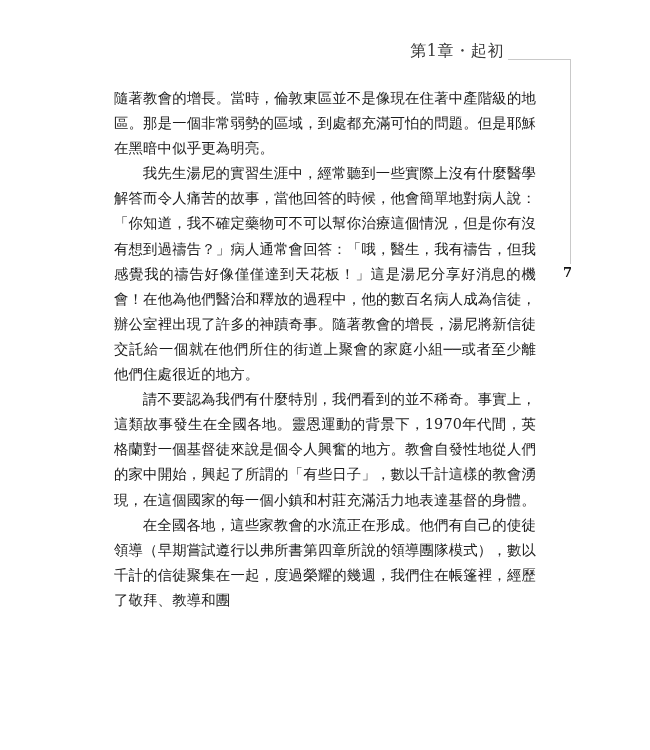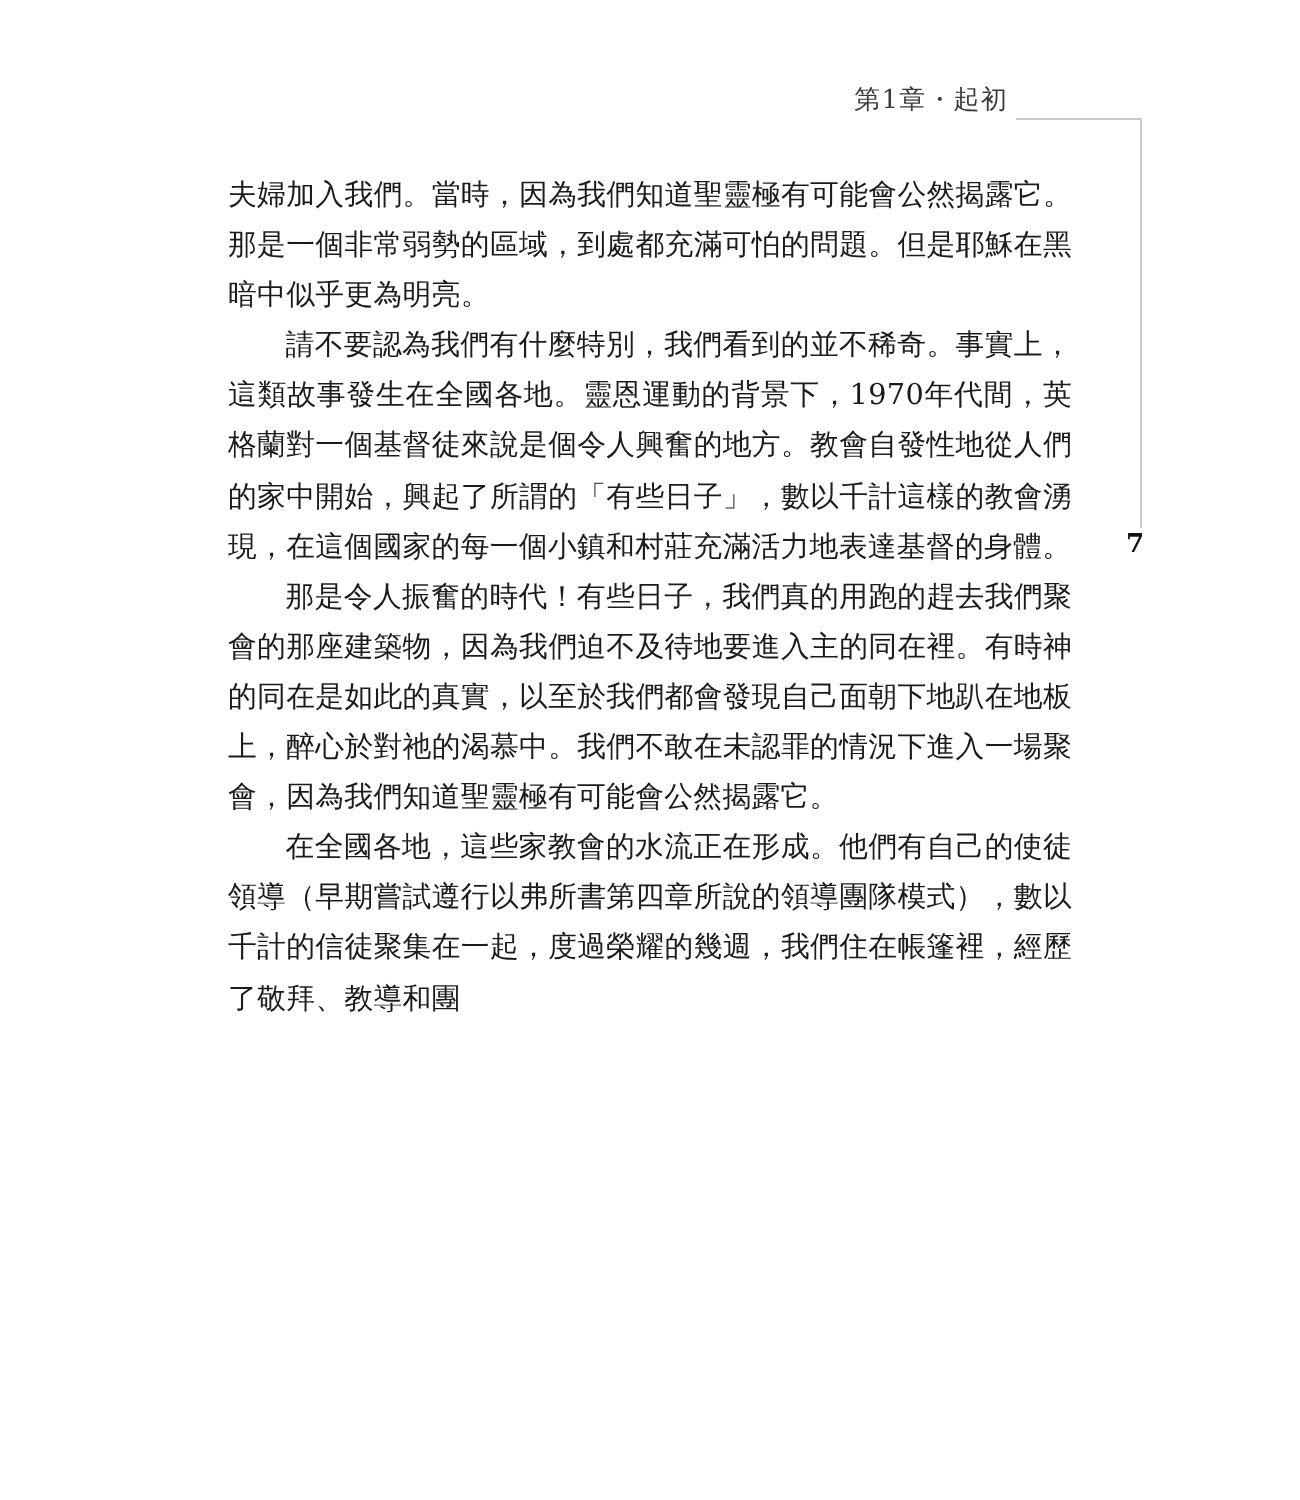--- a/index.html
+++ b/index.html
@@ -29,21 +29,21 @@
     position: absolute;
     top: 41px;
     left: 0;
     width: 650px;
     height: 22px;
   }
   .header-title {
     position: absolute;
     right: 146px;
     top: 0;
-    font-size: 13px;
+    font-size: 16px;
     letter-spacing: 0.6px;
     color: #3a3a3a;
     white-space: nowrap;
     font-family: "DejaVu Serif", "Liberation Serif", serif;
   }
 
   
   .rule-h {
     position: absolute;
     top: 59px;
@@ -101,19 +101,19 @@
   <div class="header">
     <div class="header-title">第1章・起初</div>
   </div>
 
   <div class="rule-h"></div>
   <div class="rule-v"></div>
 
   <div class="folio">7</div>
 
   <div class="textblock">
-    <p class="para">夫婦加入我們。當時，因為我們知道聖靈極有可能會公然揭露它。那是一個非常弱勢的區域，到處都充滿可怕的問題。但是耶穌在黑暗中似乎更為明亮。</p>
+    <p class="para">隨著教會的增長。當時，倫敦東區並不是像現在住著中產階級的地區。那是一個非常弱勢的區域，到處都充滿可怕的問題。但是耶穌在黑暗中似乎更為明亮。</p>
+    <p class="para indent">我先生湯尼的實習生涯中，經常聽到一些實際上沒有什麼醫學解答而令人痛苦的故事，當他回答的時候，他會簡單地對病人說：「你知道，我不確定藥物可不可以幫你治療這個情況，但是你有沒有想到過禱告？」病人通常會回答：「哦，醫生，我有禱告，但我感覺我的禱告好像僅僅達到天花板！」這是湯尼分享好消息的機會！在他為他們醫治和釋放的過程中，他的數百名病人成為信徒，辦公室裡出現了許多的神蹟奇事。隨著教會的增長，湯尼將新信徒交託給一個就在他們所住的街道上聚會的家庭小組──或者至少離他們住處很近的地方。</p>
     <p class="para indent">請不要認為我們有什麼特別，我們看到的並不稀奇。事實上，這類故事發生在全國各地。靈恩運動的背景下，1970年代間，英格蘭對一個基督徒來說是個令人興奮的地方。教會自發性地從人們的家中開始，興起了所謂的「有些日子」，數以千計這樣的教會湧現，在這個國家的每一個小鎮和村莊充滿活力地表達基督的身體。</p>
-    <p class="para indent">那是令人振奮的時代！有些日子，我們真的用跑的趕去我們聚會的那座建築物，因為我們迫不及待地要進入主的同在裡。有時神的同在是如此的真實，以至於我們都會發現自己面朝下地趴在地板上，醉心於對祂的渴慕中。我們不敢在未認罪的情況下進入一場聚會，因為我們知道聖靈極有可能會公然揭露它。</p>
     <p class="para indent">在全國各地，這些家教會的水流正在形成。他們有自己的使徒領導（早期嘗試遵行以弗所書第四章所說的領導團隊模式），數以千計的信徒聚集在一起，度過榮耀的幾週，我們住在帳篷裡，經歷了敬拜、教導和團</p>
   </div>
 
 </div>
 
 </body></html>

